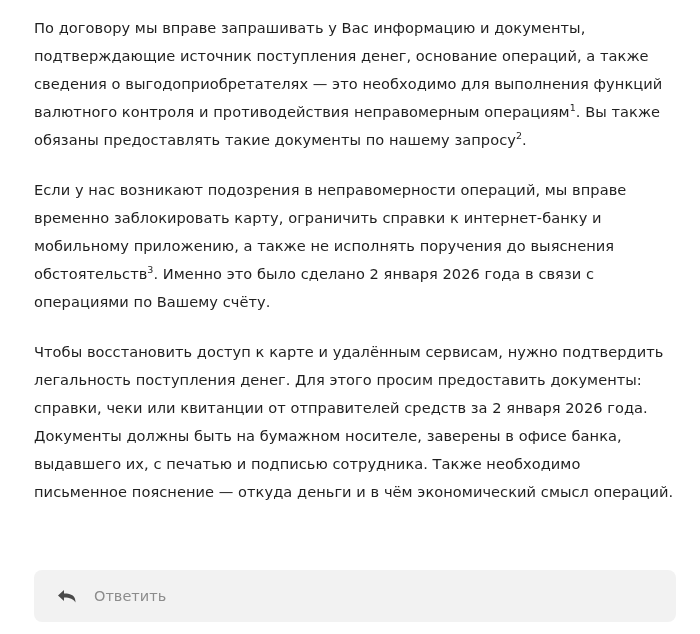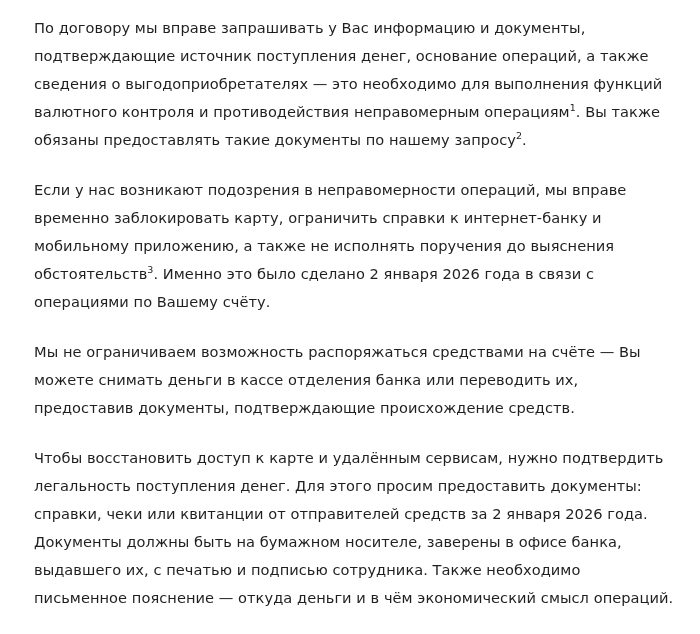--- a/index.html
+++ b/index.html
@@ -67,18 +67,25 @@
 </style>
 </head>
 <body>
 
 <div class="page">
 
   <p class="para"><span>По договору мы вправе запрашивать у Вас информацию и документы, подтверждающие источник поступления денег, основание операций, а также сведения о выгодоприобретателях — это необходимо для выполнения функций валютного контроля и противодействия неправомерным операциям</span><sup>1</sup><span>. Вы также обязаны предоставлять такие документы по нашему запросу</span><sup>2</sup><span>.</span></p>
 
   <p class="para"><span>Если у нас возникают подозрения в неправомерности операций, мы вправе временно заблокировать карту, ограничить справки к интернет-банку и мобильному приложению, а также не исполнять поручения до выяснения обстоятельств</span><sup>3</sup><span>. Именно это было сделано 2 января 2026 года в связи с операциями по Вашему счёту.</span></p>
 
-  <p class="para">Мы не ограничиваем возможность распоряжаться средствами на счёте — Вы можете снимать деньги в кассе отделения банка или переводить их, предоставив документы, подтверждающие происхождение средств.</p>
 
   <p class="para">Чтобы восстановить доступ к карте и удалённым сервисам, нужно подтвердить легальность поступления денег. Для этого просим предоставить документы: справки, чеки или квитанции от отправителей средств за 2 января 2026 года. Документы должны быть на бумажном носителе, заверены в офисе банка, выдавшего их, с печатью и подписью сотрудника. Также необходимо письменное пояснение — откуда деньги и в чём экономический смысл операций.</p>
 
+  <div class="reply-bar">
+    <span class="reply-icon">
+      <svg width="22" height="18" viewBox="0 0 22 18" fill="none" xmlns="http://www.w3.org/2000/svg">
+        <path d="M8 3 L2 8.5 L8 14 L8 10.5 C14 10.5 17.5 12 19.5 15.5 C19.5 9 16 6.5 8 6.5 Z" fill="#4a4a4a"></path>
+      </svg>
+    </span>
+    <span class="reply-label">Ответить</span>
+  </div>
 
 </div>
 
 </body></html>

